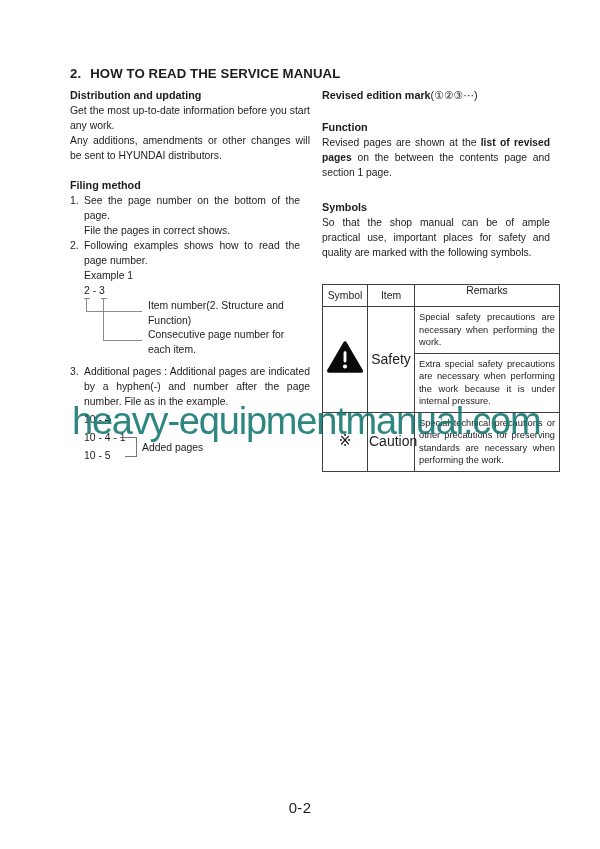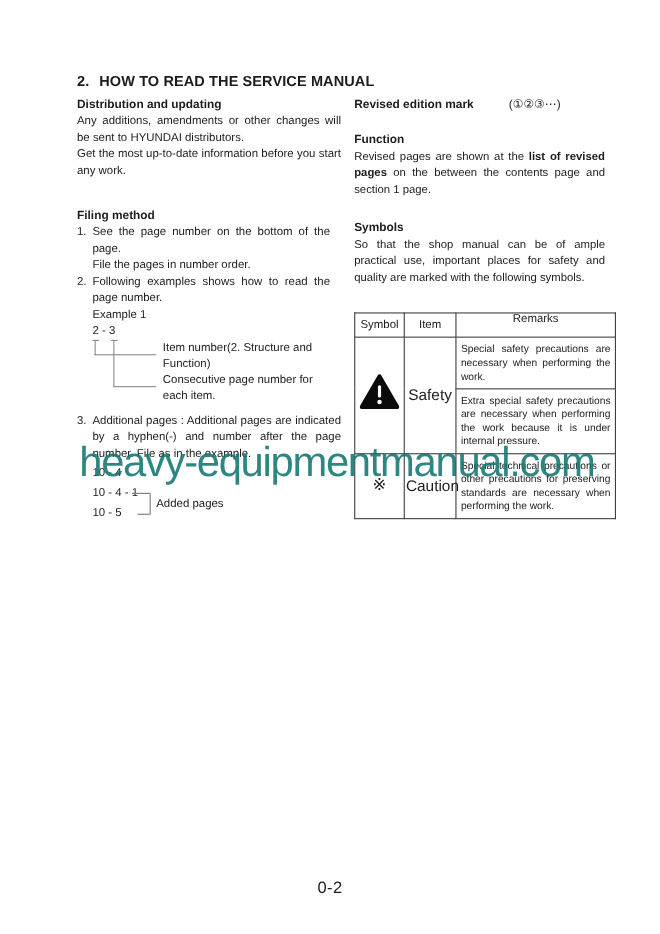--- a/index.html
+++ b/index.html
@@ -9,23 +9,23 @@
   }
   .title{
     position:absolute;left:70px;top:66px;font-size:13.2px;font-weight:700;
     letter-spacing:0.1px;display:flex;white-space:nowrap;
   }
   .title .num{margin-right:9px;}
   .col{position:absolute;top:88px;font-size:10.4px;line-height:15px;}
   .col-left{left:70px;width:240px;}
   .col-right{left:322px;width:228px;font-size:10.3px;}
   .sec-h{font-weight:700;font-size:10.8px;line-height:15px;}
-  .sec-h .reg{font-weight:400;font-family:Liberation Sans, sans-serif;padding-left:32px;}
+  .sec-h .reg{font-weight:400;font-family:Liberation Sans, sans-serif;}
   p.para{margin:0;text-align:justify;}
-  .mt{margin-top:26px;}
+  .mt{margin-top:15px;}
   .mt2{margin-top:17px;}
   .mt3{margin-top:20px;}
   .li{display:flex;}
   .li-num{width:14px;flex:none;}
   .li-body{flex:1;min-width:0;}
   .narrow{max-width:216px;}
   .plain-line{text-align:left;}
   
   .diagram{position:relative;height:60px;margin-bottom:6px;}
   .dline{position:absolute;background:#8a8a8a;}
@@ -66,30 +66,30 @@
 </head>
 <body>
 
 <div class="title">
   <span class="num">2.</span>
   <span>HOW TO READ THE SERVICE MANUAL</span>
 </div>
 
 <div class="col col-left">
   <div class="sec-h">Distribution and updating</div>
+  <p class="para">Get the most up-to-date information before you start any work.</p>
   <p class="para">Any additions, amendments or other changes will be sent to HYUNDAI distributors.</p>
-  <p class="para">Get the most up-to-date information before you start any work.</p>
 
   <div class="sec-h mt">Filing method</div>
 
   <div class="li">
     <div class="li-num">1.</div>
     <div class="li-body">
       <p class="para narrow">See the page number on the bottom of the page.</p>
-      <div class="plain-line">File the pages in number order.</div>
+      <div class="plain-line">File the pages in correct shows.</div>
     </div>
   </div>
 
   <div class="li">
     <div class="li-num">2.</div>
     <div class="li-body">
       <p class="para narrow">Following examples shows how to read the page number.</p>
       <div class="plain-line">Example 1</div>
       <div class="plain-line">2 - 3</div>
       <div class="diagram">

